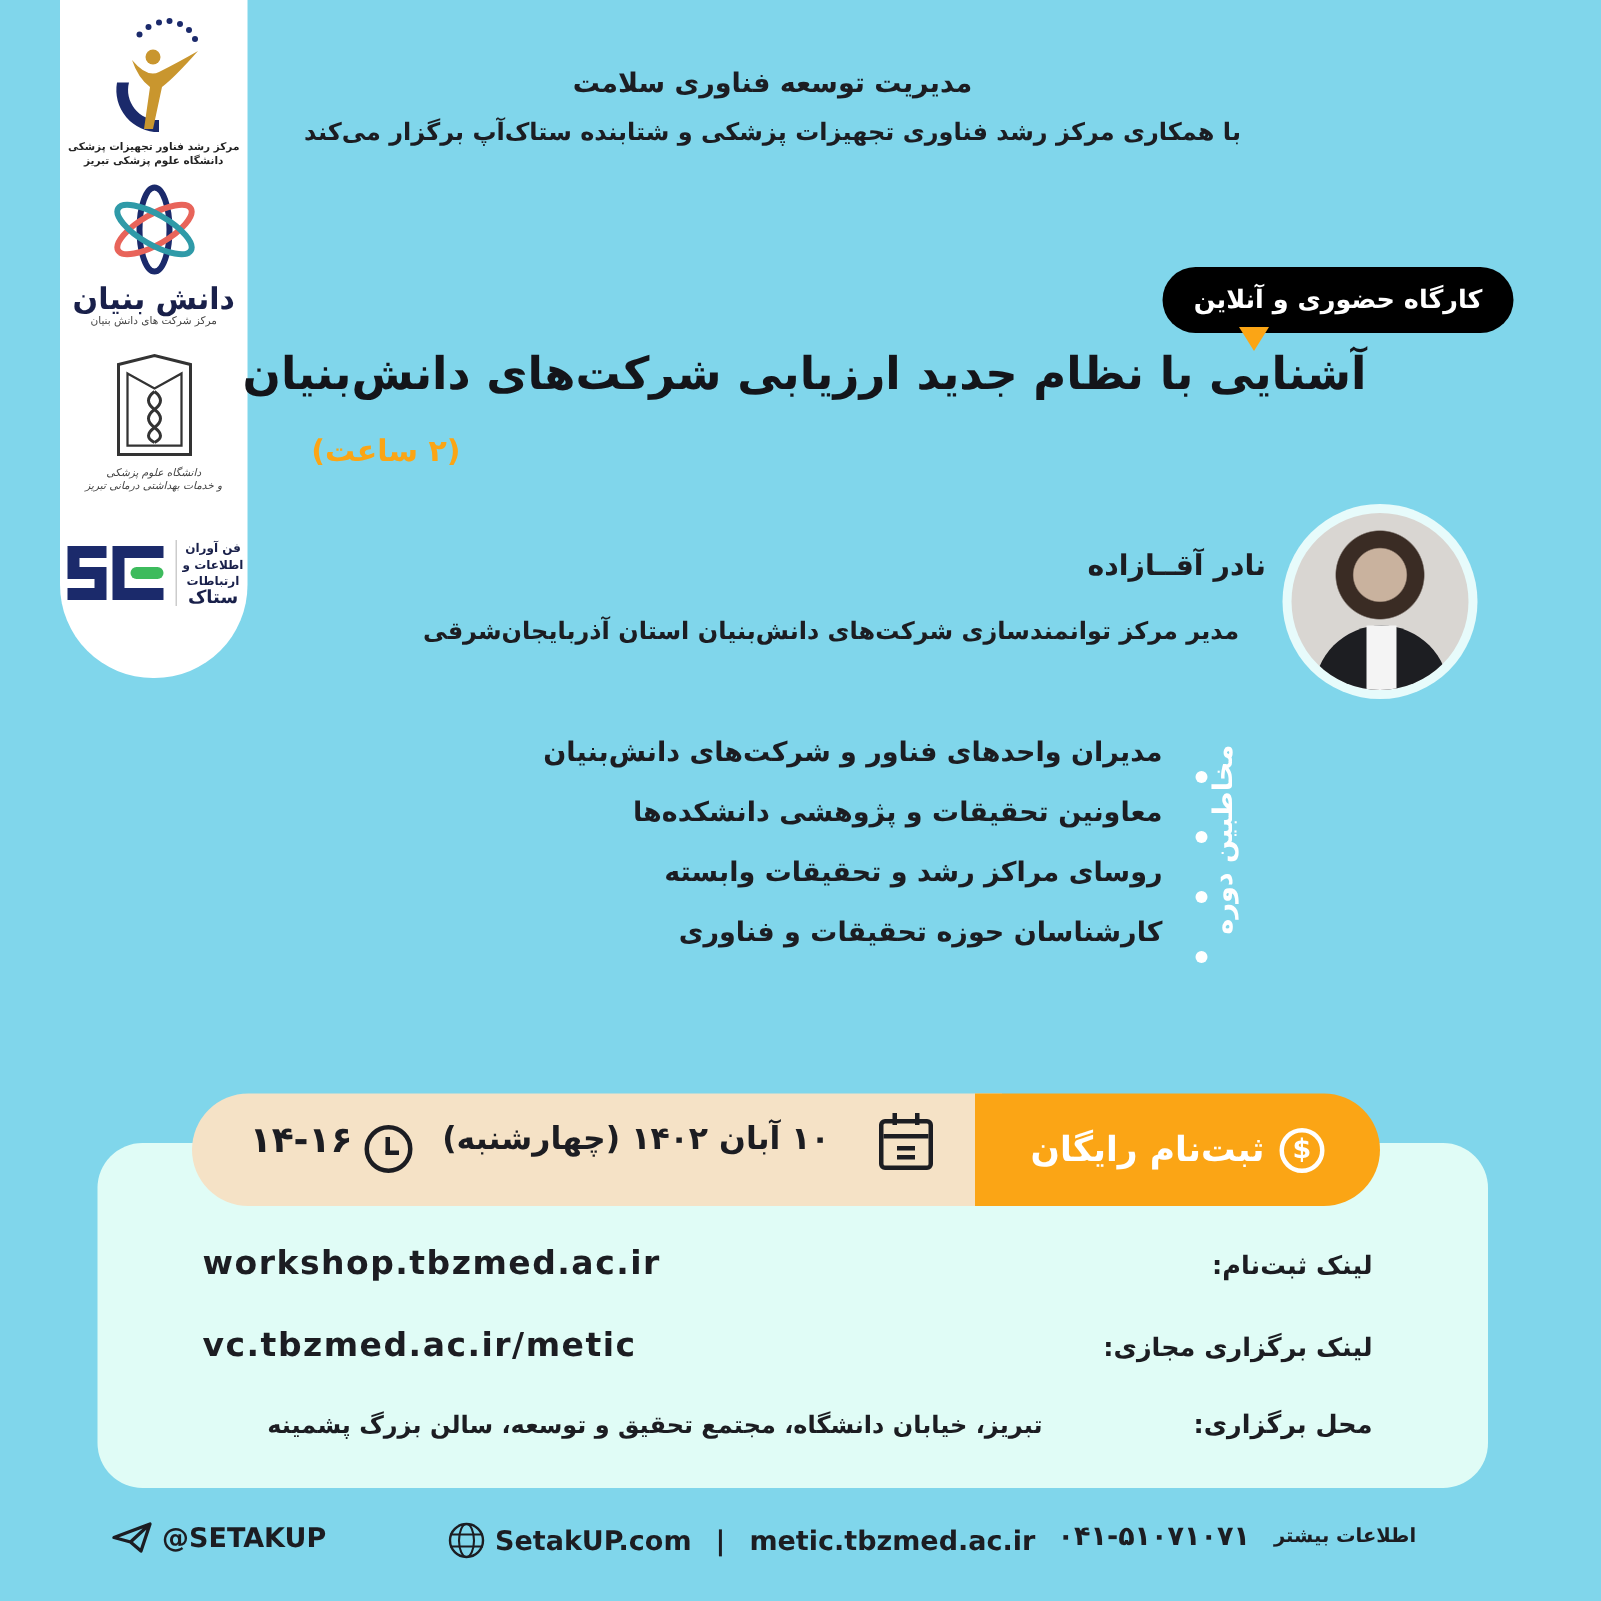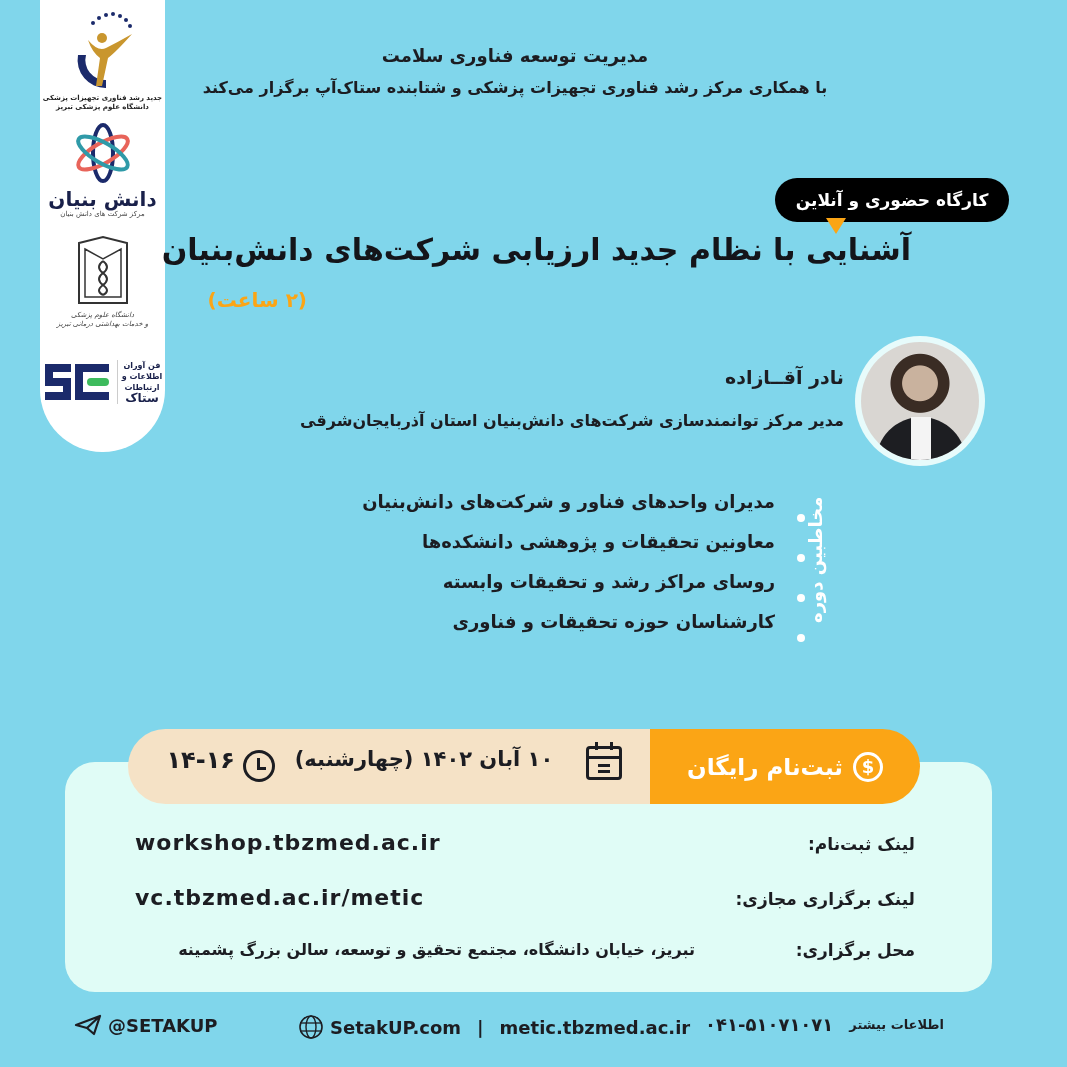--- a/index.html
+++ b/index.html
@@ -55,21 +55,21 @@
     overflow:hidden;
   }
   .avatar-suit {
     position:absolute; left:15px; top:75px; width:90px; height:60px; border-radius:45px 45px 0 0;
     background:#1d1e22;
   }
   .avatar-shirt {
     position:absolute; left:50px; top:75px; width:20px; height:45px; background:#f4f4f4;
   }
   .speaker-name { right:223px; top:366px; font-size:19px; font-weight:bold; white-space:nowrap; }
-  .speaker-role { right:223px; top:411px; font-size:16px; font-weight:bold; white-space:nowrap; }
+  .speaker-role { right:241px; top:411px; font-size:16px; font-weight:bold; white-space:nowrap; }
 
   
   .aud-label {
     left:805px; top:490px; width:50px; height:140px;
     writing-mode:vertical-rl; transform:rotate(180deg);
     color:#fff; font-size:18px; font-weight:bold; text-align:center;
   }
   .aud-list { right:262px; top:482px; list-style:none; margin:0; padding:0; }
   .aud-list li {
     font-size:18px; font-weight:bold; line-height:40px; white-space:nowrap;
@@ -131,21 +131,21 @@
           <circle cx="52" cy="6" r="2"></circle>
           <circle cx="58" cy="10" r="2"></circle>
           <circle cx="62" cy="16" r="2"></circle>
           <circle cx="31" cy="8" r="2"></circle>
           <circle cx="25" cy="13" r="2"></circle>
       </g>
       <path d="M10 45 A28 28 0 0 0 38 78 L38 70 A20 20 0 0 1 18 45 Z" fill="#1b2a6b"></path>
       <path d="M20 30 Q30 42 38 38 Q50 32 64 24 Q48 42 40 48 L34 76 L28 76 L32 48 Q24 42 20 30 Z" fill="#c9962e"></path>
       <circle cx="34" cy="28" r="5" fill="#c9962e"></circle>
     </svg>
-    <div class="logo-cap">جدید رشد فناوری تجهیزات پزشکی</div>
+    <div class="logo-cap">مرکز رشد فناور تجهیزات پزشکی</div>
     <div class="logo-cap">دانشگاه علوم پزشکی تبریز</div>
   </div>
 
   <div class="logo-block" style="top:122px;">
     <svg width="60" height="62" viewBox="0 0 60 62">
       <ellipse cx="30" cy="31" rx="10" ry="28" fill="none" stroke="#1b2a6b" stroke-width="4"></ellipse>
       <ellipse cx="30" cy="31" rx="10" ry="28" fill="none" stroke="#e8645a" stroke-width="4" transform="rotate(60 30 31)"></ellipse>
       <ellipse cx="30" cy="31" rx="10" ry="28" fill="none" stroke="#2f9aa8" stroke-width="4" transform="rotate(-60 30 31)"></ellipse>
     </svg>
     <div class="dn-title">دانش بنیان</div>

